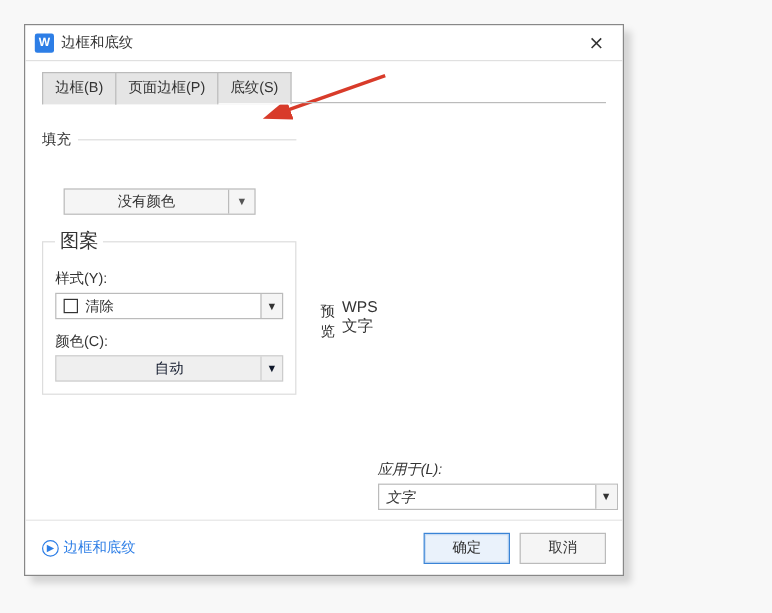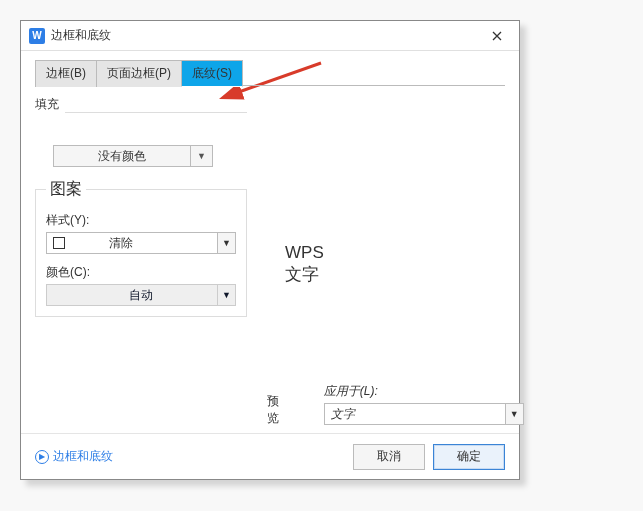--- a/index.html
+++ b/index.html
@@ -56,21 +56,21 @@
     position: relative;
   }
   .tabs {
     display: flex;
     position: relative;
     z-index: 2;
   }
   .tab {
     border: 1px solid #bbb;
     border-bottom: none;
-    background: #0ea5e9;
+    background: #e5e5e5;
     padding: 4px 10px;
     margin-right: -1px;
     cursor: pointer;
     position: relative;
     top: 1px;
   }
   .tab.active {
     border-bottom: 1px solid #fff;
     z-index: 3;
   }
@@ -87,22 +87,23 @@
   .body-cols {
     display: flex;
     flex: 1;
     padding-top: 10px;
   }
   .col-left { width: 260px; padding-right: 10px; }
   .col-right { flex: 1; padding-left: 10px; display:flex; flex-direction:row; }
 
   .section-label {
     display: flex;
-    align-items: flex-end;
+    align-items: center;
     margin-bottom: 6px;
+    margin-top: 12px;
   }
   .section-label .rule {
     flex: 1;
     border-top: 1px solid #ddd;
     margin-left: 6px;
   }
 
   .dropdown {
     display: flex;
     align-items: center;
@@ -140,21 +141,20 @@
     margin-top: 4px;
   }
   .field-row label { display:block; margin-bottom:3px; }
   .style-dd {
     width: 190px;
     display:flex; align-items:center;
     border: 1px solid #bbb;
     height: 22px;
     background: #fff;
     cursor:pointer;
-    gap:38px;
   }
   .style-dd .swatch {
     width: 12px; height: 12px;
     border: 1px solid #333;
     margin: 0 6px;
     background: #fff;
   }
   .style-dd .txt { flex:1; }
   .style-dd .arrow-box {
     width: 18px; height:100%;
@@ -180,21 +180,21 @@
     display:flex; align-items:center; justify-content:center;
     font-size:9px;
   }
 
   .preview-box {
     flex:1;
     display:flex;
     align-items:center;
     justify-content:center;
     color:#333;
-    font-size:17px;
+    font-size:13px;
   }
   .apply-row { margin-top:auto; padding-bottom:8px;font-style:italic; }
   .apply-row label { display:block; margin-bottom:3px; }
   .apply-dd {
     width: 200px;
     display:flex; align-items:center;
     border:1px solid #bbb;
     height:22px;
     background:#fff;
     cursor:pointer;
@@ -341,21 +341,21 @@
       </div>
     </div>
   </div>
 
   <div class="footer">
     <span class="tips">
       <span class="circ">▶</span>
       <span>边框和底纹</span>
     </span>
     <span class="spacer"></span>
+    <div class="btn primary">
+        <span>确定</span>
+      </div>
     <div class="btn">
         <span>取消</span>
       </div>
-    <div class="btn primary">
-        <span>确定</span>
-      </div>
   </div>
 
 </div>
 
 </body></html>

